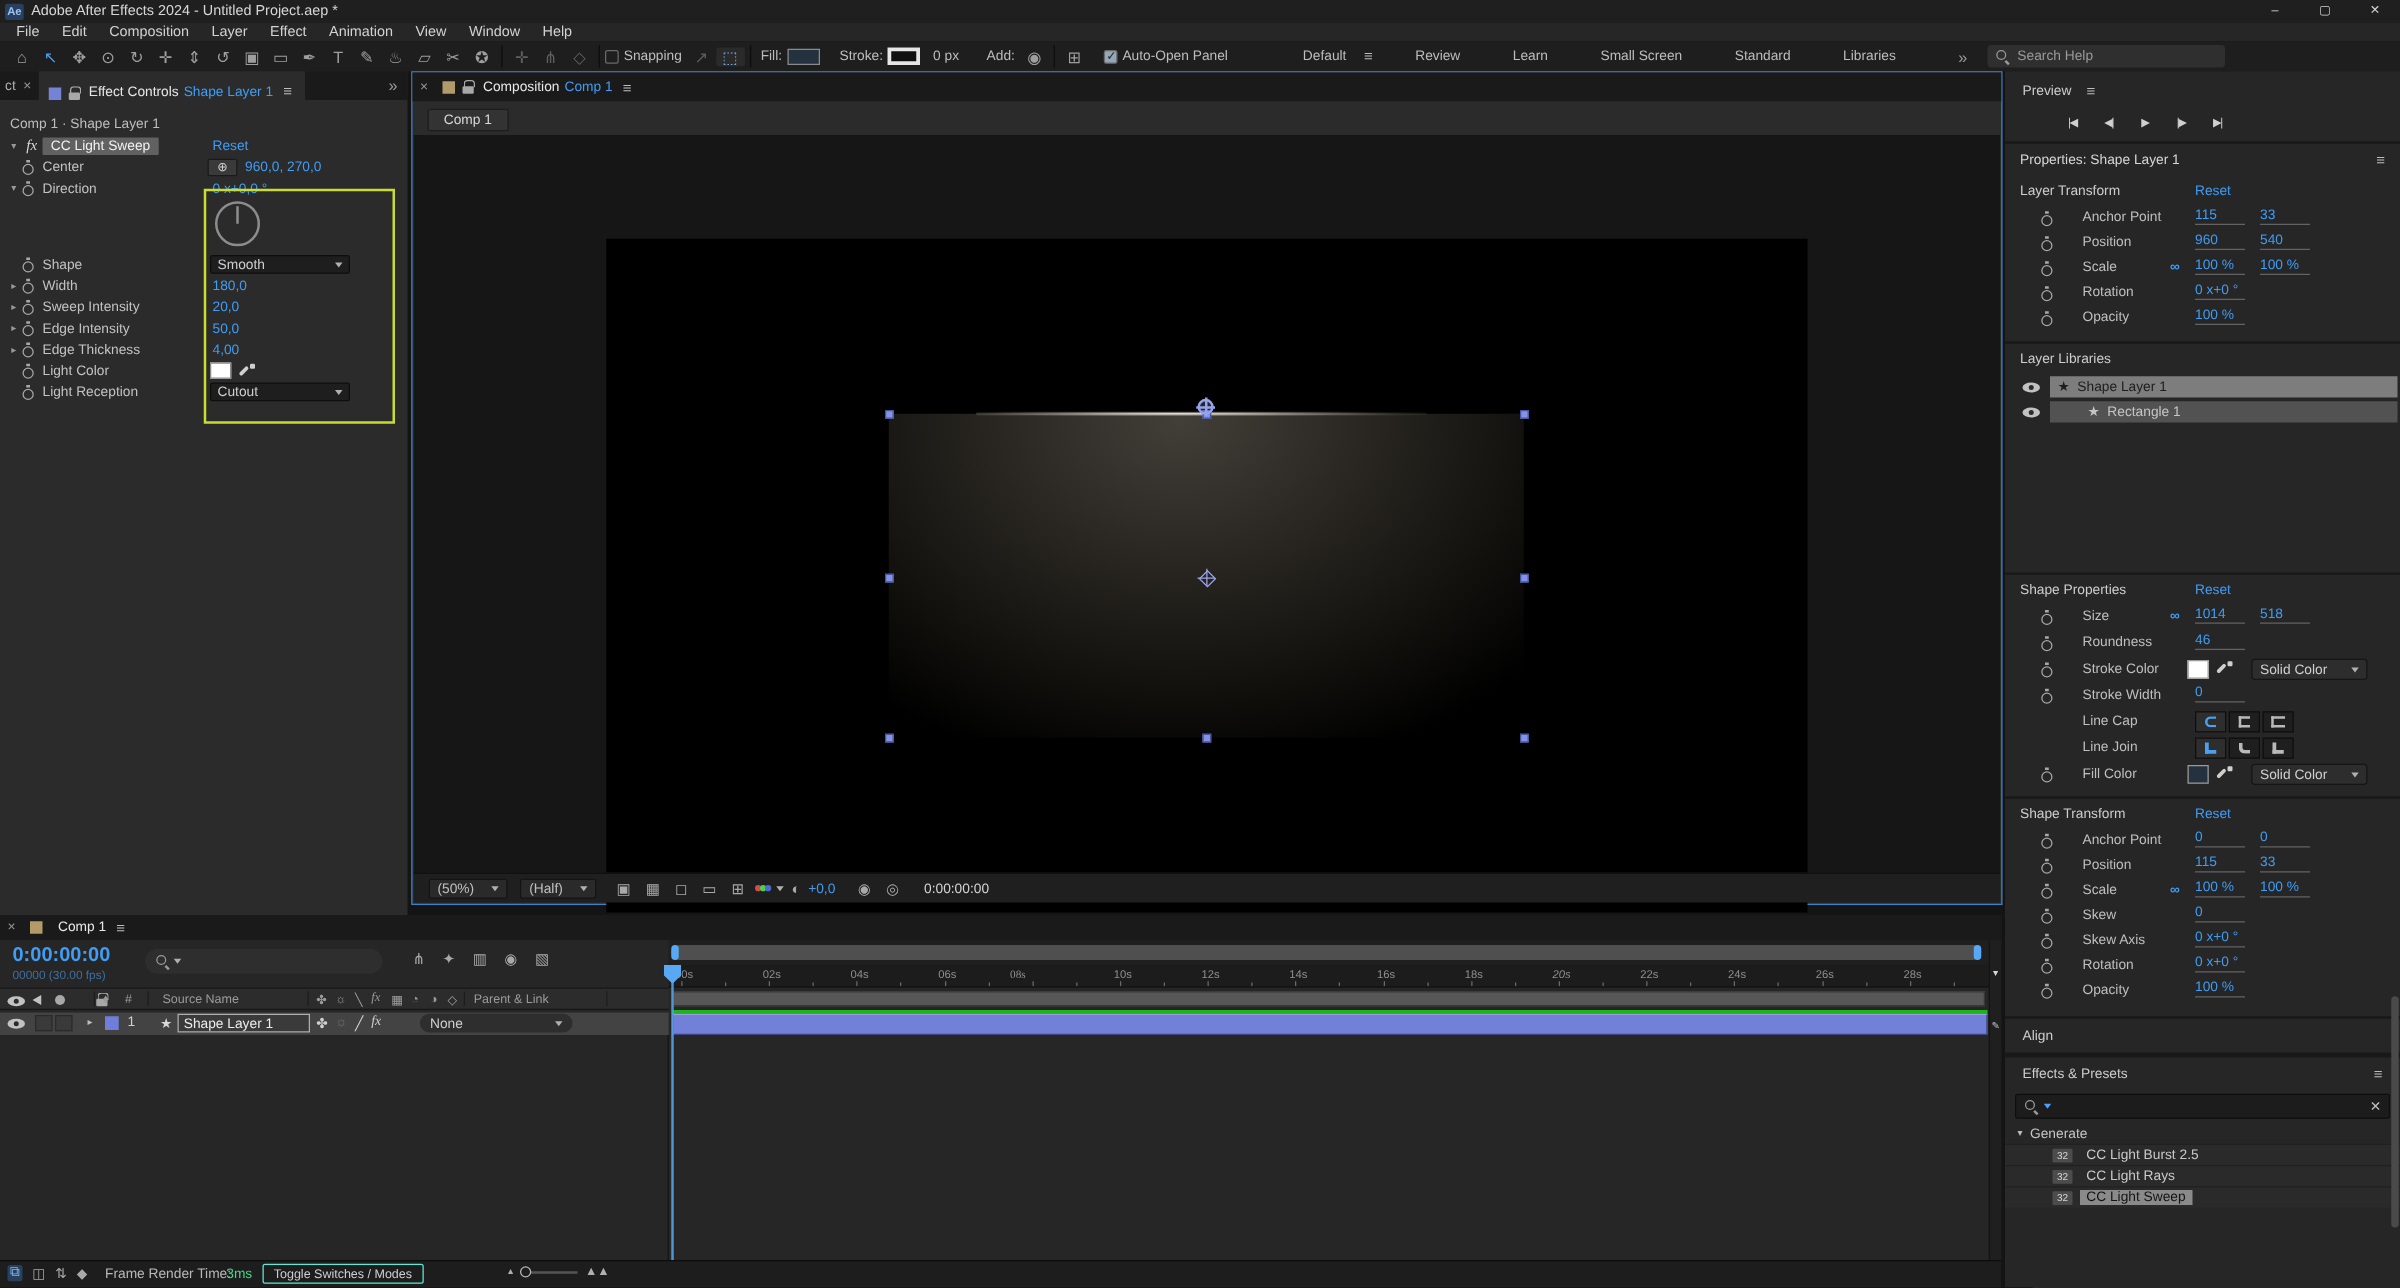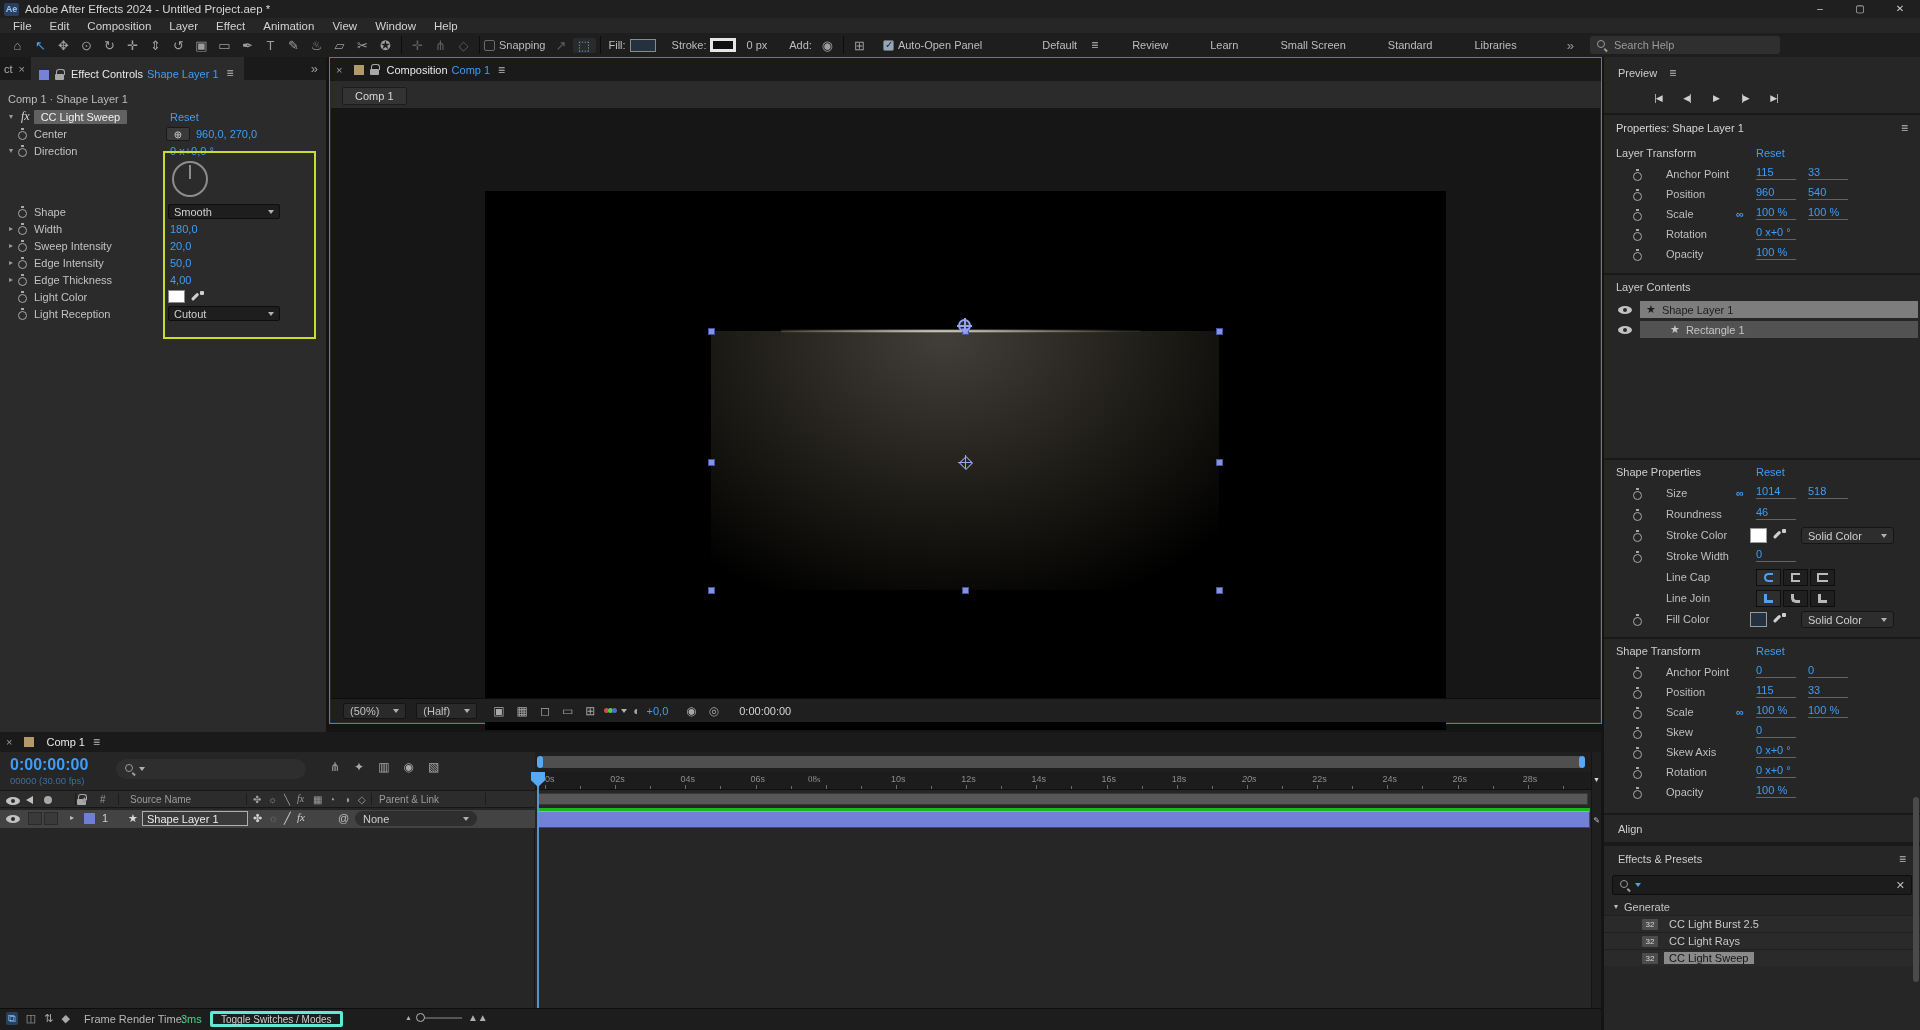--- a/index.html
+++ b/index.html
@@ -144,42 +144,42 @@
 #tl-tabbar{height:20px;background:#1a1a1a;display:flex;align-items:center}
 #tl-time{position:absolute;left:10px;top:24px;font-size:16px;font-weight:bold;color:var(--blue)}
 #tl-frame{position:absolute;left:10px;top:43px;font-size:9.5px;color:#3e6f9f}
 #tl-search{position:absolute;left:116px;top:27px;width:190px;height:20px;background:#2e2e2e;border-radius:10px;display:flex;align-items:center;padding:0 8px;gap:3px}
 #tl-icons{position:absolute;left:330px;top:28px;display:flex;gap:14px;color:#a8a8a8;font-size:12px}
 #tl-header{position:absolute;left:0;top:58px;width:535px;height:18px;background:#2c2c2c;border-top:1px solid #171717;border-bottom:1px solid #171717;font-size:10px;color:#9b9b9b}
 #tl-header .vd,#tl-layer .vd{position:absolute;top:2px;bottom:2px;width:1px;background:#1c1c1c}
 #tl-layer{position:absolute;left:0;top:78px;width:535px;height:18px;background:#434343}
 #tl-rest{position:absolute;left:0;top:96px;bottom:0;width:535px;background:#262626;border-right:1px solid #141414}
 .namebox{position:absolute;left:142px;top:1px;width:106px;height:15px;border:1px solid #aeaeae;background:#3a3a3a;color:#ececec;padding:0 4px;line-height:14px}
-.nonepill{position:absolute;left:355px;top:1px;width:122px;height:15px;background:#2e2e2e;border-radius:8px;color:#cfcfcf;display:flex;align-items:center;padding:0 8px}
+.nonepill{position:absolute;left:336px;top:1px;width:122px;height:15px;background:#2e2e2e;border-radius:8px;color:#cfcfcf;display:flex;align-items:center;padding:0 8px}
 .nonepill .tri{margin-left:auto}
 #graph-top{position:absolute;left:535px;right:10px;top:20px;height:20px;background:#1f1f1f}
 #navbar{position:absolute;left:537px;right:16px;top:24px;height:12px;background:#4f4f4f;border-radius:6px}
 #navbar::before,#navbar::after{content:"";position:absolute;top:0;width:6px;height:12px;background:#57a8f5;border-radius:6px}
 #navbar::before{left:0}#navbar::after{right:0}
 #ruler{position:absolute;left:535px;right:10px;top:40px;height:18px;background:#1c1c1c;border-bottom:1px solid #101010;overflow:hidden}
 .rl{position:absolute;top:2px;font-size:9px;color:#8e8e8e}
 .rtick{position:absolute;bottom:0;width:1px;height:4px;background:#6a6a6a}
 #workarea{position:absolute;left:538px;top:61px;width:1050px;height:12px;background:#575757;border:1px solid #383838}
 #cache-line{position:absolute;left:538px;top:76px;width:1052px;height:3px;background:#1db51d}
 #layerbar{position:absolute;left:538px;top:79px;width:1052px;height:17px;background:#7280d8;border:1px solid #3c4685;border-top-color:#97a2e6}
 #ph-cap{position:absolute;left:531px;top:40px;width:14px;height:15px;background:#57a8f5;clip-path:polygon(0 0,100% 0,100% 55%,50% 100%,0 55%)}
 #ph-line{position:absolute;left:537px;top:40px;width:2px;bottom:0;background:rgba(87,168,245,.85)}
 #tl-rightstrip{position:absolute;right:0;top:20px;width:10px;bottom:0;background:#1f1f1f;border-left:1px solid #141414}
 
 #statusbar{position:absolute;left:0;top:1008px;width:1601px;height:22px;background:#1d1d1d;border-top:1px solid #0d0d0d}
 #sb-icons{position:absolute;left:6px;top:3px;display:flex;gap:8px;font-size:11px;color:#a8a8a8}
 #sb-icons .first{color:#7db8f5;background:#27405c;border-radius:2px;padding:0 2px}
 #sb-render{position:absolute;left:84px;top:4px;color:#b8b8b8}
 #sb-ms{position:absolute;left:181px;top:4px;color:#45d68a}
-#sb-toggle{position:absolute;left:210px;top:2px;height:16px;border:3px solid #5eead4;border-radius:2px;color:#cfcfcf;font-size:10px;display:flex;align-items:center;padding:0 8px}
+#sb-toggle{position:absolute;left:210px;top:2px;height:16px;border:1px solid #5eead4;border-radius:2px;color:#cfcfcf;font-size:10px;display:flex;align-items:center;padding:0 8px}
 #sb-slider{position:absolute;left:405px;top:3px;display:flex;align-items:center;gap:6px;color:#b0b0b0}
 #sb-slider .track{width:44px;height:2px;background:#555;position:relative}
 #sb-slider .thumb{position:absolute;left:-2px;top:-4px;width:9px;height:9px;border:1.5px solid #b9b9b9;border-radius:50%;background:#1d1d1d}
 </style>
 </head>
 <body>
 
 <div id="titlebar">
   <span class="ae">Ae</span>
   <span class="t">Adobe After Effects 2024 - Untitled Project.aep *</span>
@@ -459,21 +459,21 @@
         <span class="f1 uf">0 x+0 °</span>
       </div>
       <div class="prow">
         <span class="sw"></span>
         <span class="lab">Opacity</span>
         <span class="f1 uf">100 %</span>
       </div>
     </div>
   <div class="hr" style="margin-top:8px"></div>
   <div class="subhead">
-    <span class="t">Layer Contents</span>
+    <span class="t">Layer Libraries</span>
   </div>
   <div id="lc-items" style="height:158px">
       <div class="lc-item">
         <span class="eye"></span>
         <div class="lc-chip primary">
           <span class="star">★</span>
           <span>Shape Layer 1</span>
         </div>
       </div>
       <div class="lc-item">

